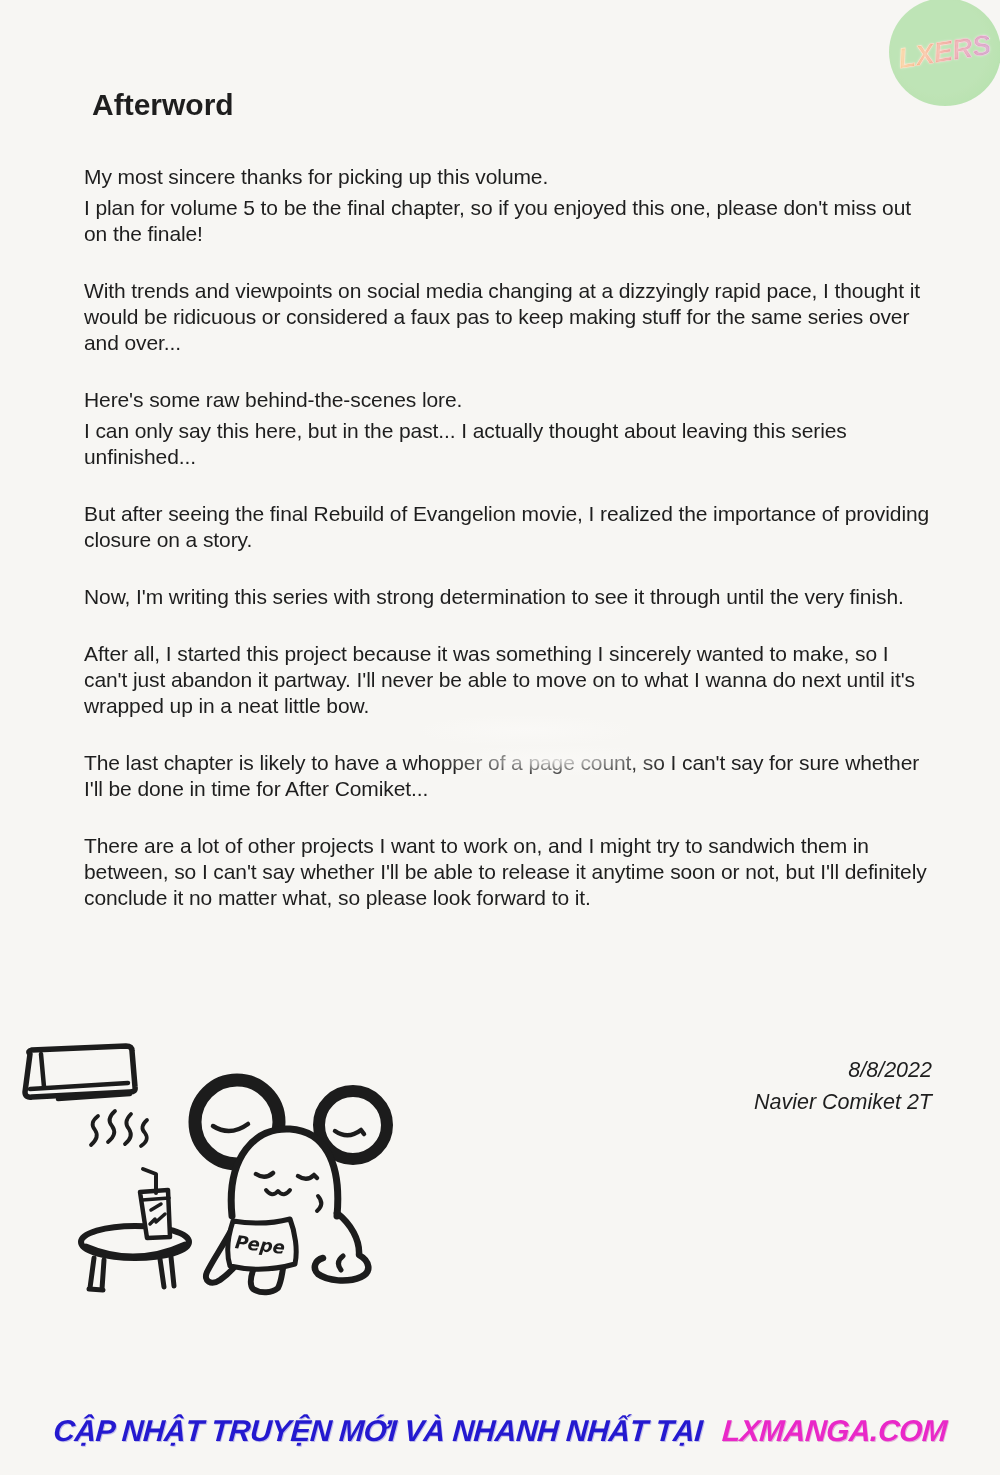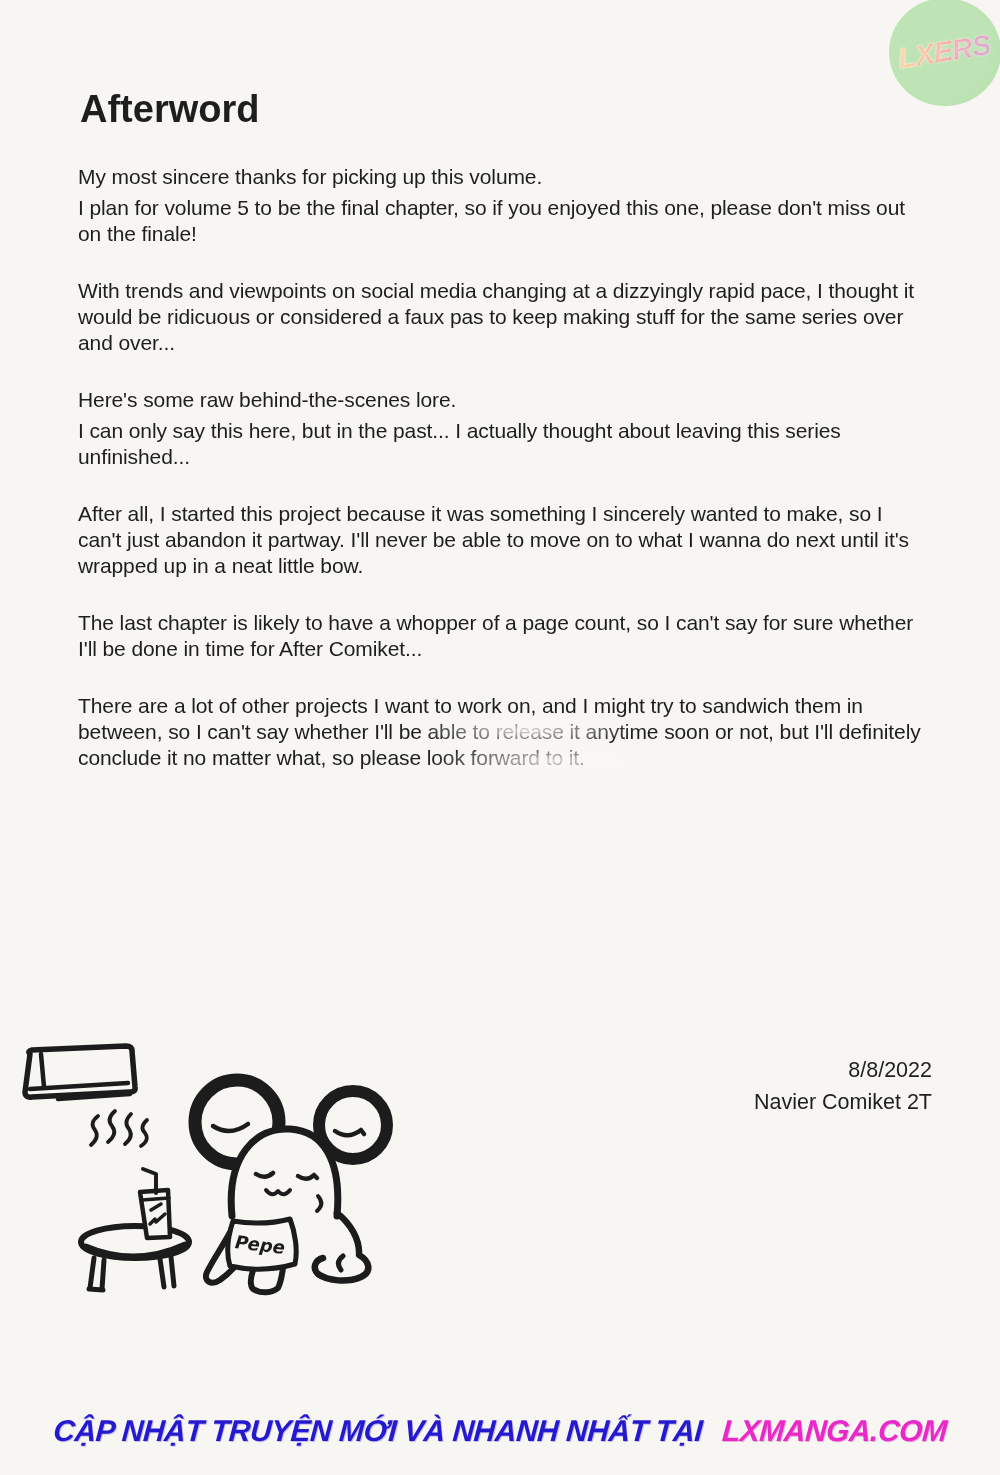--- a/index.html
+++ b/index.html
@@ -27,26 +27,26 @@
     transform: rotate(-9deg);
     background: linear-gradient(115deg, #f9c46a 0%, #f59a5d 30%, #e97a74 55%, #cf6d9e 80%, #b06fae 100%);
     -webkit-background-clip: text; background-clip: text;
     color: transparent;
     -webkit-text-stroke: 0.6px rgba(255,255,255,0.65);
     text-shadow: 0 0 3px rgba(255,255,255,0.55);
   }
 
   
   .heading {
-    position: absolute; left: 80px; top: 88px;
-    font-size: 38px; font-weight: bold;
+    position: absolute; left: 92px; top: 88px;
+    font-size: 30px; font-weight: bold;
     margin: 0;
   }
   .article {
-    position: absolute; left: 78px; top: 164px;
+    position: absolute; left: 84px; top: 164px;
     width: 852px;
     font-size: 21px; line-height: 26px;
     letter-spacing: -0.1px;
   }
   .group { margin: 0 0 31px 0; }
   .group p { margin: 0 0 5px 0; }
   .group em { font-style: italic; }
 
   
   .watermark-fade {
@@ -55,21 +55,21 @@
     background:
       radial-gradient(ellipse 150px 22px at 45% 30%, rgba(250,249,247,0.85), rgba(250,249,247,0) 75%),
       radial-gradient(ellipse 170px 22px at 55% 70%, rgba(250,249,247,0.85), rgba(250,249,247,0) 75%);
     pointer-events: none;
   }
 
   
   .signature {
     position: absolute; right: 68px; top: 1054px;
     text-align: right;
-    font-size: 21.5px; line-height: 32px;
+    font-size: 21.5px; line-height: 32px; font-style: italic;
   }
 
   
   .drawing { position: absolute; left: 10px; top: 1030px; }
   .ink { stroke: #1c1c1c; fill: none; stroke-linecap: round; stroke-linejoin: round; }
   .paperfill { fill: #f7f6f3; }
   .bib-text {
     font-family: "DejaVu Sans", sans-serif;
     font-size: 18px; font-style: italic; font-weight: bold;
     fill: #1c1c1c;
@@ -100,20 +100,26 @@
   <section class="group">
     <p>My most sincere thanks for picking up this volume.</p>
     <p>I plan for volume 5 to be the final chapter, so if you enjoyed this one, please don't miss out on the finale!</p>
   </section>
   <section class="group">
     <p>With trends and viewpoints on social media changing at a dizzyingly rapid pace, I thought it would be ridicuous or considered a faux pas to keep making stuff for the same series over and over...</p>
   </section>
   <section class="group">
     <p>Here's some raw behind-the-scenes lore.</p>
     <p>I can only say this here, but in the past... I actually thought about leaving this series unfinished...</p>
+  </section>
+  <section class="group">
+    <p>But after seeing the final Rebuild of Evangelion movie, I realized the importance of providing closure on a story.</p>
+  </section>
+  <section class="group">
+    <p>Now, I'm writing this series with strong determination to see it through until the very finish.</p>
   </section>
   <section class="group">
     <p>After all, I started this project because it was something I sincerely wanted to make, so I can't just abandon it partway. I'll never be able to move on to what I wanna do next until it's wrapped up in a neat little bow.</p>
   </section>
   <section class="group">
     <p>The last chapter is likely to have a whopper of a page count, so I can't say for sure whether I'll be done in time for After Comiket...</p>
   </section>
   <section class="group">
     <p>There are a lot of other projects I want to work on, and I might try to sandwich them in between, so I can't say whether I'll be able to release it anytime soon or not, but I'll definitely conclude it no matter what, so please look forward to it.</p>
   </section>

